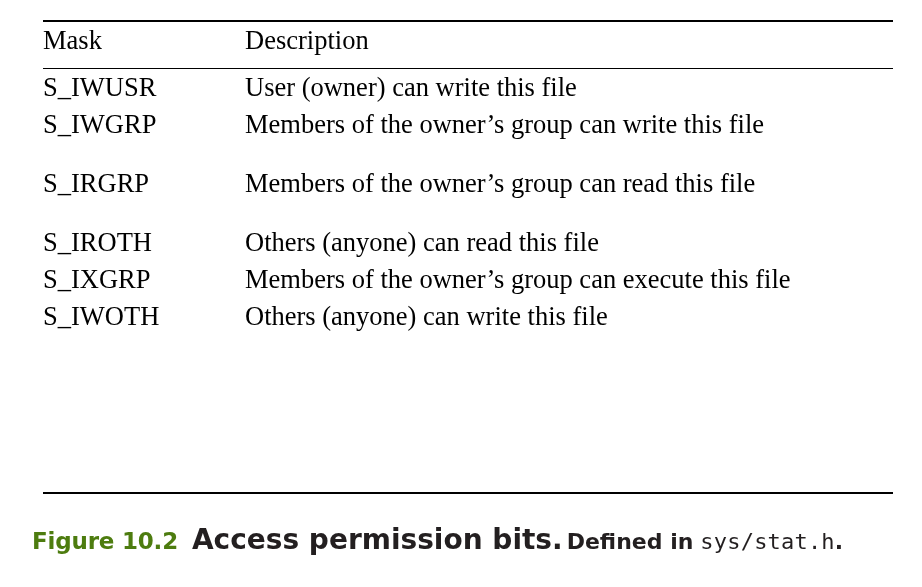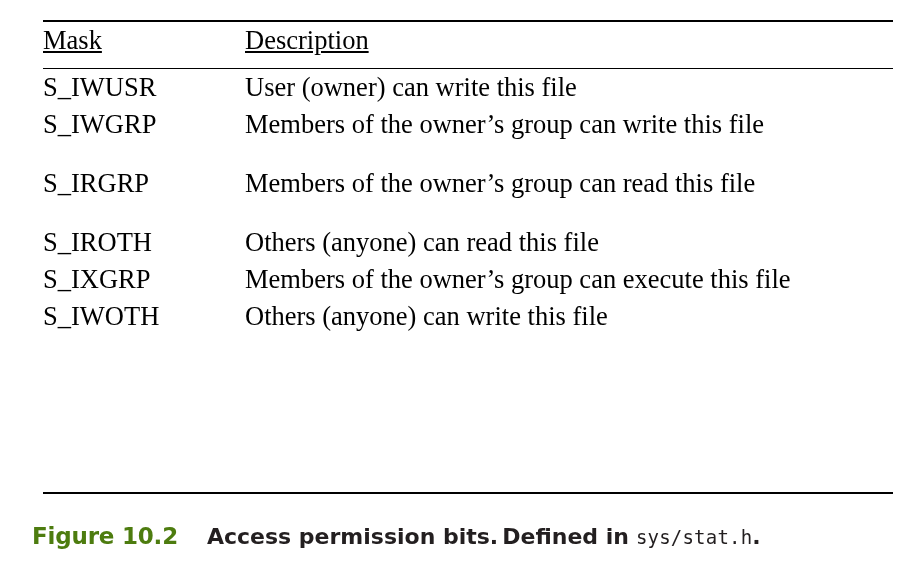--- a/index.html
+++ b/index.html
@@ -48,21 +48,20 @@
   }
   table.perm th,
   table.perm td {
     text-align: left;
     vertical-align: baseline;
     padding: 0;
     font-weight: normal;
   }
   table.perm th {
     font-style: normal;
-    text-decoration: underline;
   }
   .col-mask {
     width: 202px;
     white-space: nowrap;
   }
   .col-desc {
     white-space: nowrap;
   }
 
   
@@ -111,31 +110,31 @@
     color: #231f20;
     white-space: nowrap;
   }
   .caption .fig-label {
     font-weight: bold;
     font-size: 23px;
     letter-spacing: -0.2px;
   }
   .caption .fig-title {
     font-weight: bold;
-    font-size: 22px;
-    margin-left: 29px;
+    font-size: 28px;
+    margin-left: 14px;
   }
   .caption .fig-note {
     font-weight: bold;
     font-size: 22px;
     margin-left: 4px;
   }
   .caption .mono {
     font-family: "DejaVu Sans Mono", "Liberation Mono", monospace;
-    font-size: 19px;
+    font-size: 22px;
     font-weight: normal;
     letter-spacing: 0.2px;
   }
 </style>
 </head>
 <body style="background: rgb(255, 255, 255);">
 
 <div id="figure">
 
   <div class="table-block">

